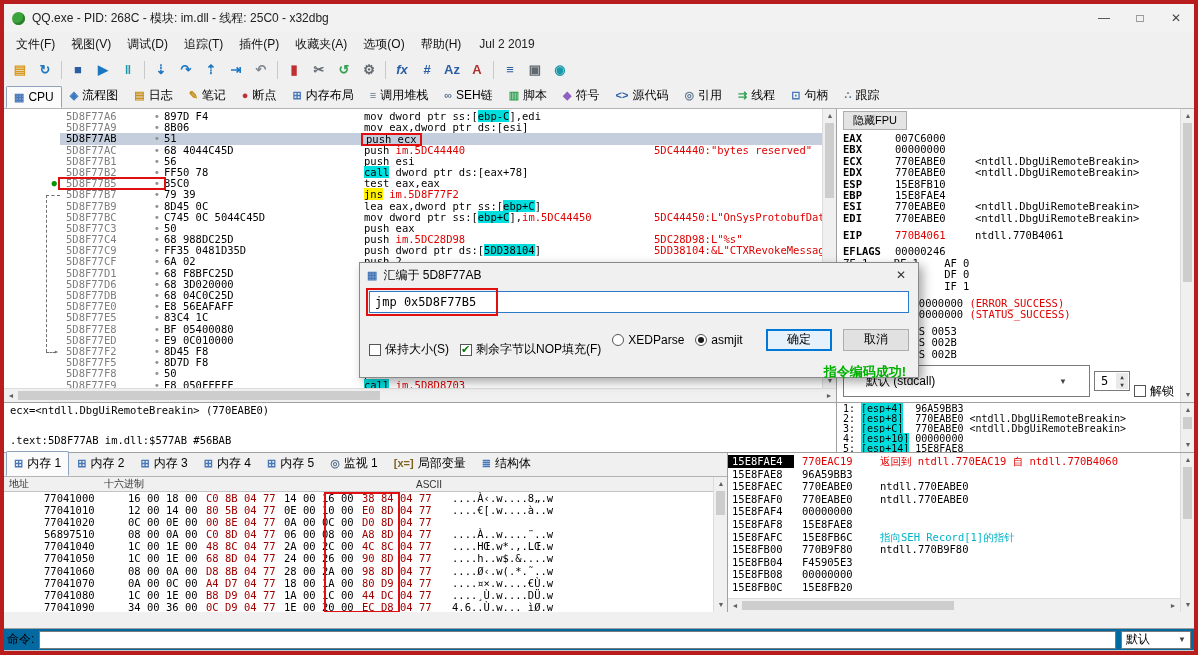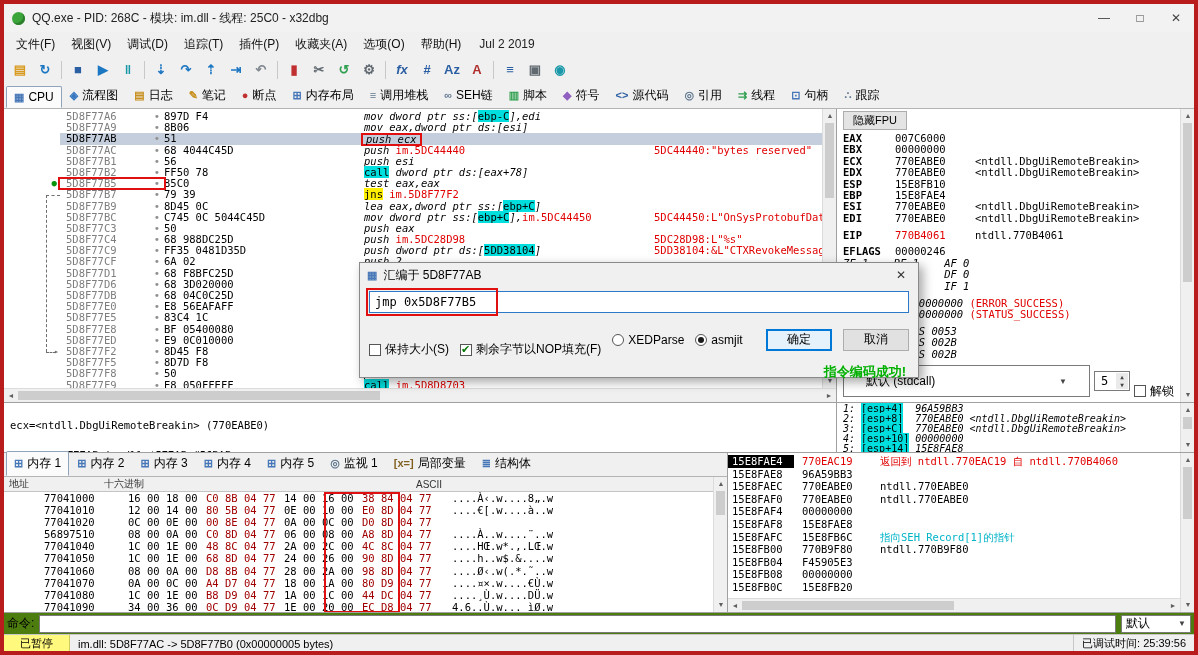--- a/index.html
+++ b/index.html
@@ -45,21 +45,21 @@
   .disasm-row { display:flex; height:11.2px; line-height:11.2px; white-space:pre; position:relative; }
   .col-gutter { width:56px; flex:none; position:relative; }
   .row-main { flex:1; display:flex; min-width:0; }
   .row-sel .row-main { background:#C4CEDC; }
   .col-addr { width:90px; flex:none; color:#7E7E7E; padding-left:6px; }
   .row-sel .col-addr { color:#000; }
   .col-dot { width:14px; flex:none; color:#909090; text-align:center; }
   .col-bytes { width:200px; flex:none; color:#000; }
   .col-instr { width:290px; flex:none; }
   .col-comment { flex:1; color:#E00000; overflow:hidden; }
-  .tok-p { color:#000;font-style:italic; } .tok-r { color:#E00000; }
+  .tok-p { color:#000; } .tok-r { color:#E00000; }
   .tok-y { background:#FFF000; color:#000; } .tok-c { background:#00DEDE; color:#000;margin-top:24px; }
   .bp-dot { position:absolute; right:3px; top:0; font-size:9px; line-height:11px; color:#089408; }
   .rb-addr { position:absolute; left:54px; top:-1px; width:108px; height:13px;
              border:2px solid #E01010; pointer-events:none; z-index:4; }
   .rb-inline { display:inline-block; border:2px solid #E01010; padding:0 3px; margin-left:-3px;
                line-height:9px; }
   .jump-v { position:absolute; border-left:1px dashed #6E6E6E; width:0; z-index:2; }
   .jump-h { position:absolute; border-top:1px dashed #6E6E6E; height:0; z-index:2; }
   .jump-arrow { position:absolute; color:#6E6E6E; font-size:8px; line-height:8px; z-index:2; }
 
@@ -88,21 +88,21 @@
               margin-right:4px; position:relative; flex:none; }
   .chk.checked .box::after { content:"✔"; position:absolute; left:0; top:-2px; font-size:11px; color:#0A7A0A; }
   .rad { display:flex; align-items:center; font-size:12px; white-space:nowrap; }
   .rad .circle { width:12px; height:12px; border:1px solid #555; border-radius:50%; margin-right:4px;
                  position:relative; flex:none; background:#FFF; }
   .rad .circle.dot::after { content:""; position:absolute; left:2px; top:2px; width:6px; height:6px;
                             background:#1A1A1A; border-radius:50%; }
 
   
   .info-row { display:flex; height:50px; border-top:1px solid #A0A0A0; }
-  .infobox { width:832px; flex:none; background:#FFF; padding:15px 6px;
+  .infobox { width:832px; flex:none; background:#FFF; padding:0 6px;
              font-family:"DejaVu Sans Mono",monospace; font-size:10.5px; overflow:hidden; }
   .info-line { height:15px; line-height:15px; white-space:pre; color:#000; }
   .args-wrap { flex:1; display:flex; border-left:1px solid #A0A0A0; }
   .args { flex:1; background:#FFF; padding:1px 0 0 6px; font-family:"DejaVu Sans Mono",monospace;
           font-size:10px; overflow:hidden; }
   .arg-row { height:10px; line-height:10px; white-space:pre; }
 
   
   .bottom { display:flex; height:160px; border-top:1px solid #A0A0A0; background:#FFF; }
   .bottom-left { width:723px; flex:none; display:flex; flex-direction:column; }
@@ -140,22 +140,22 @@
   .vscroll { width:14px; flex:none; background:#F0F0F0; border-left:1px solid #DCDCDC;
              display:flex; flex-direction:column; }
   .hscroll { height:14px; flex:none; background:#F0F0F0; border-top:1px solid #DCDCDC;
              display:flex; }
   .sb-btn { flex:none; width:14px; height:14px; font-size:7px; line-height:14px; text-align:center; color:#606060; }
   .sb-track { flex:1; position:relative; }
   .vscroll .sb-thumb { position:absolute; left:2px; right:2px; background:#CDCDCD; }
   .hscroll .sb-thumb { position:absolute; top:2px; bottom:2px; background:#CDCDCD; }
 
   
-  .cmdline { height:22px; display:flex; align-items:center; background:#4d7c0f; border-top:1px solid #A0A0A0;
-             padding:0 3px; gap:5px; }
+  .cmdline { height:22px; display:flex; align-items:center; background:#0369a1; border-top:1px solid #A0A0A0;
+             padding:0 3px; gap:5px;margin-top:16px; }
   .cmd-label { font-size:12px; color:#000; white-space:nowrap; }
   .cmd-input { flex:1; height:18px; border:1px solid #7A7A7A; background:#FFF; font-size:12px; padding:0 4px;
                font-family:"DejaVu Sans Mono",monospace; }
   .cmd-combo { width:70px; height:18px; border:1px solid #7A7A7A; background:#FFF; display:flex;
                align-items:center; padding:0 4px; font-size:12px; }
   .cmd-combo .caret { margin-left:auto; font-size:8px; color:#444; }
 
   .statusbar { height:18px; display:flex; align-items:center; background:#F0F0F0; border-top:1px solid #C8C8C8;
                font-size:11px; }
   .badge-paused { background:#FFF97D; border-right:1px solid #CFCB60; height:100%; display:flex;

